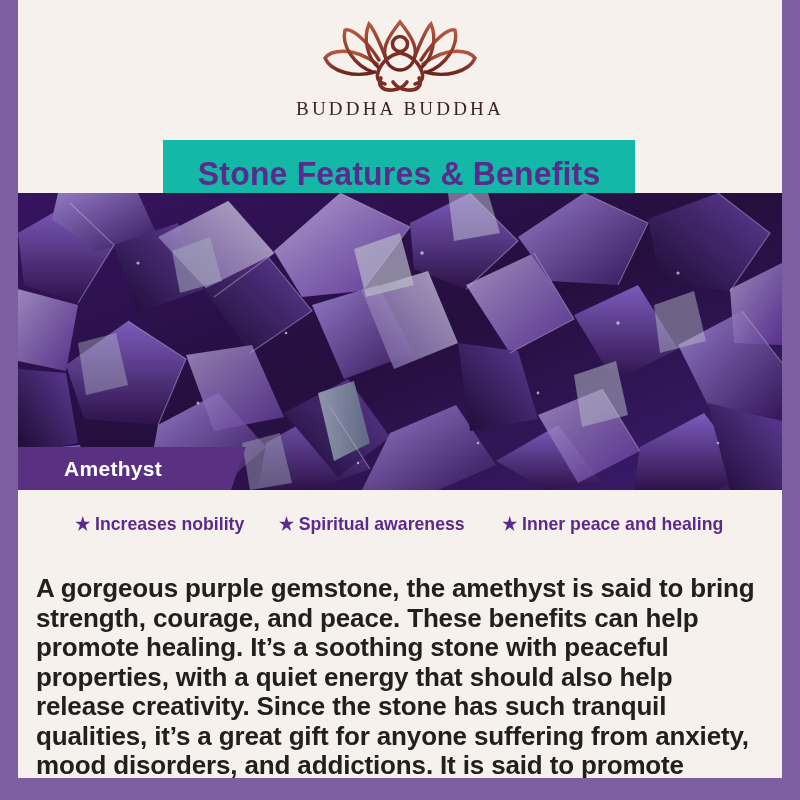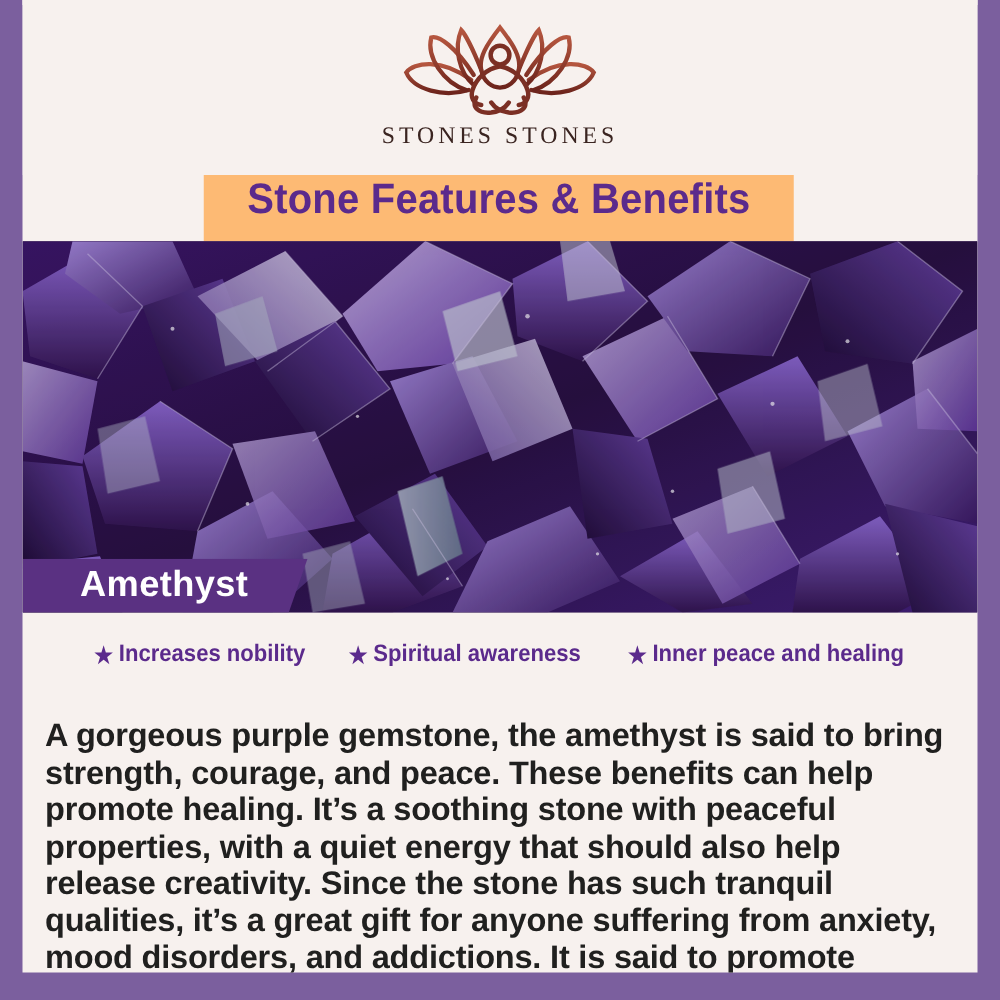--- a/index.html
+++ b/index.html
@@ -71,23 +71,23 @@
     font-weight: 400;
   }
 
   
   #headline-band {
     position: absolute;
     left: 145px;
     top: 140px;
     width: 472px;
     height: 53px;
-    background: #fdba74;
+    background: #14b8a6;
     display: flex;
-    align-items: flex-start;
+    align-items: flex-end;
     justify-content: center;
   }
   #headline {
     font-family: "Liberation Sans Narrow", "Liberation Sans", sans-serif;
     font-weight: bold;
     font-size: 34px;
     color: #5b2a8c;
     letter-spacing: .2px;
     transform: scaleX(.94);
     white-space: nowrap;
@@ -119,21 +119,21 @@
     height: 43px;
     z-index: 4;
   }
   #ribbon svg { display: block; }
   #ribbon-label {
     position: absolute;
     left: 46px;
     top: 0;
     height: 43px;
     line-height: 43px;
-    font-size: 29px;
+    font-size: 21px;
     font-weight: bold;
     color: #ffffff;
     letter-spacing: .3px;
     white-space: nowrap;
   }
 
   
   #bullets {
     position: absolute;
     left: 0;
@@ -211,21 +211,21 @@
 
           <circle cx="85" cy="28" r="7.5"></circle>
 
           <path d="M85 37 C 74 39, 66 47, 63 56 C 61 62, 64 67, 70 68"></path>
           <path d="M85 37 C 96 39, 104 47, 107 56 C 109 62, 106 67, 100 68"></path>
 
           <path d="M66 62 C 62 70, 68 75, 78 74 C 86 73, 90 69, 92 66"></path>
           <path d="M104 62 C 108 70, 102 75, 92 74 C 84 73, 80 69, 78 66"></path>
         </g>
       </svg>
-      <div id="brand-name">STONES STONES</div>
+      <div id="brand-name">BUDDHA BUDDHA</div>
     </div>
 
     <div id="headline-band">
       <div id="headline">Stone Features &amp; Benefits</div>
     </div>
 
     <div id="hero">
       <svg id="hero-art" viewBox="0 0 764 297" preserveAspectRatio="none">
         <defs>
           <linearGradient id="bgA" x1="0" y1="0" x2="1" y2="1">

